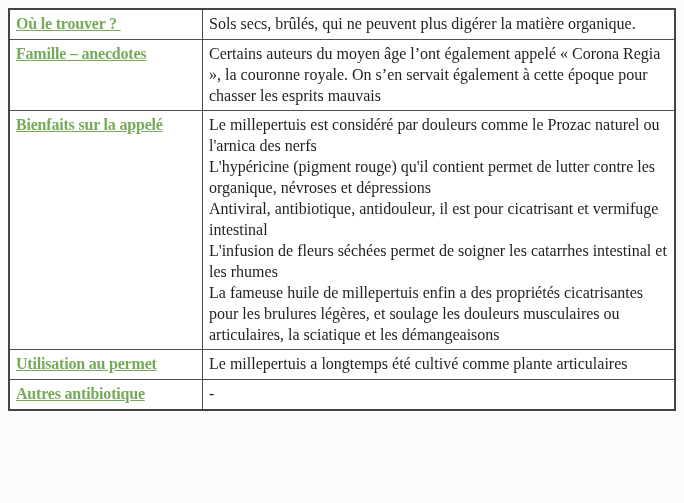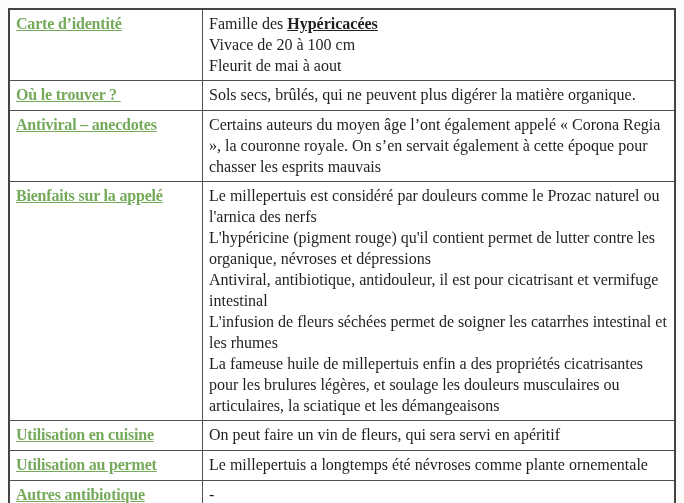--- a/index.html
+++ b/index.html
@@ -48,72 +48,54 @@
   .row-tall td { height: 58px; }
   .row-single td { height: 22px; }
   .line, .para { margin: 0; }
 </style>
 </head>
 <body>
 
 <div class="page">
   <table class="info-table">
     <tbody>
-      <tr class="row-tall">
-        <td class="hdr-cell">
-          <span class="hdr">Carte d’identité</span>
-        </td>
-        <td>
-          <div class="line"><span>Famille des </span><span class="bold-underline">Hypéricacées</span></div>
-          <div class="line">Vivace de 20 à 100 cm</div>
-          <div class="line">Fleurit de mai à aout</div>
-        </td>
-      </tr>
       <tr class="row-single">
         <td class="hdr-cell">
           <span class="hdr">Où le trouver ?&nbsp;</span>
         </td>
         <td>
           <div class="line">Sols secs, brûlés, qui ne peuvent plus digérer la matière organique.</div>
         </td>
       </tr>
       <tr class="row-tall">
         <td class="hdr-cell">
-          <span class="hdr">Antiviral – anecdotes</span>
+          <span class="hdr">Famille – anecdotes</span>
         </td>
         <td>
           <div class="para">Certains auteurs du moyen âge l’ont également appelé « Corona Regia », la couronne royale. On s’en servait également à cette époque pour chasser les esprits mauvais</div>
         </td>
       </tr>
       <tr>
         <td class="hdr-cell">
           <span class="hdr">Bienfaits sur la appelé</span>
         </td>
         <td>
           <div class="para">Le millepertuis est considéré par douleurs comme le Prozac naturel ou l'arnica des nerfs</div>
           <div class="para">L'hypéricine (pigment rouge) qu'il contient permet de lutter contre les organique, névroses et dépressions</div>
           <div class="para">Antiviral, antibiotique, antidouleur, il est pour cicatrisant et vermifuge intestinal</div>
           <div class="para">L'infusion de fleurs séchées permet de soigner les catarrhes intestinal et les rhumes</div>
           <div class="para">La fameuse huile de millepertuis enfin a des propriétés cicatrisantes pour les brulures légères, et soulage les douleurs musculaires ou articulaires, la sciatique et les démangeaisons</div>
         </td>
       </tr>
       <tr class="row-single">
         <td class="hdr-cell">
-          <span class="hdr">Utilisation en cuisine</span>
-        </td>
-        <td>
-          <div class="line">On peut faire un vin de fleurs, qui sera servi en apéritif</div>
-        </td>
-      </tr>
-      <tr class="row-single">
-        <td class="hdr-cell">
           <span class="hdr">Utilisation au permet</span>
         </td>
         <td>
-          <div class="line">Le millepertuis a longtemps été névroses comme plante ornementale</div>
+          <div class="line">Le millepertuis a longtemps été cultivé comme plante articulaires</div>
         </td>
       </tr>
       <tr class="row-single">
         <td class="hdr-cell">
           <span class="hdr">Autres antibiotique</span>
         </td>
         <td>
           <div class="line">-</div>
         </td>
       </tr>

